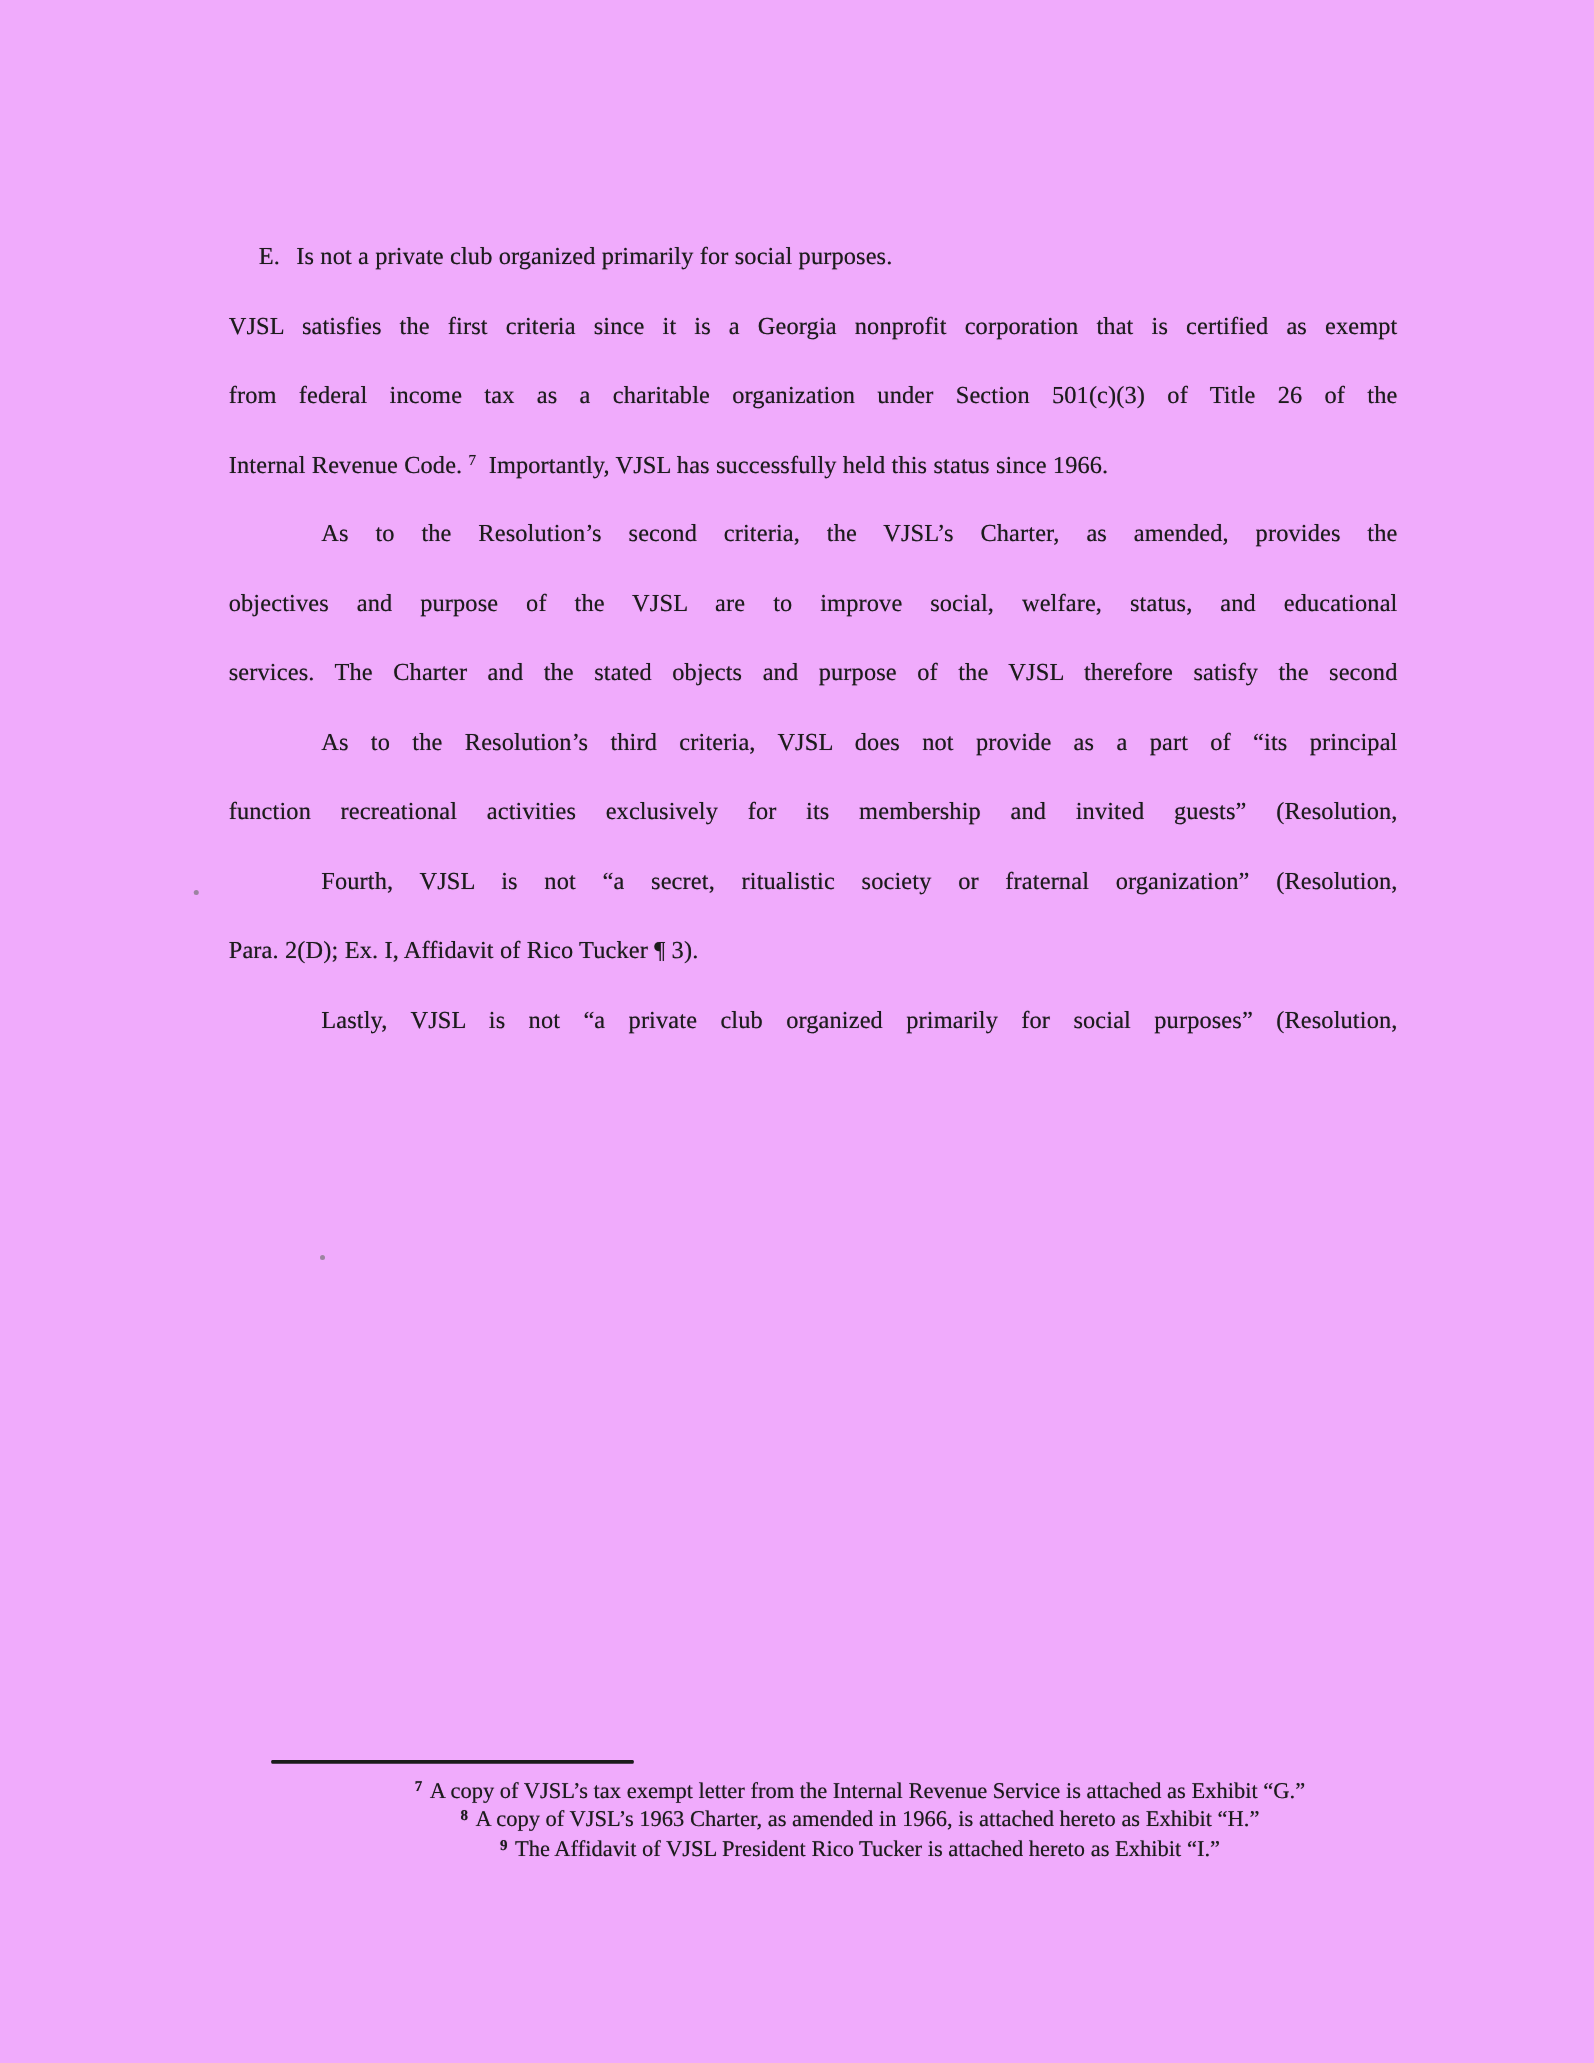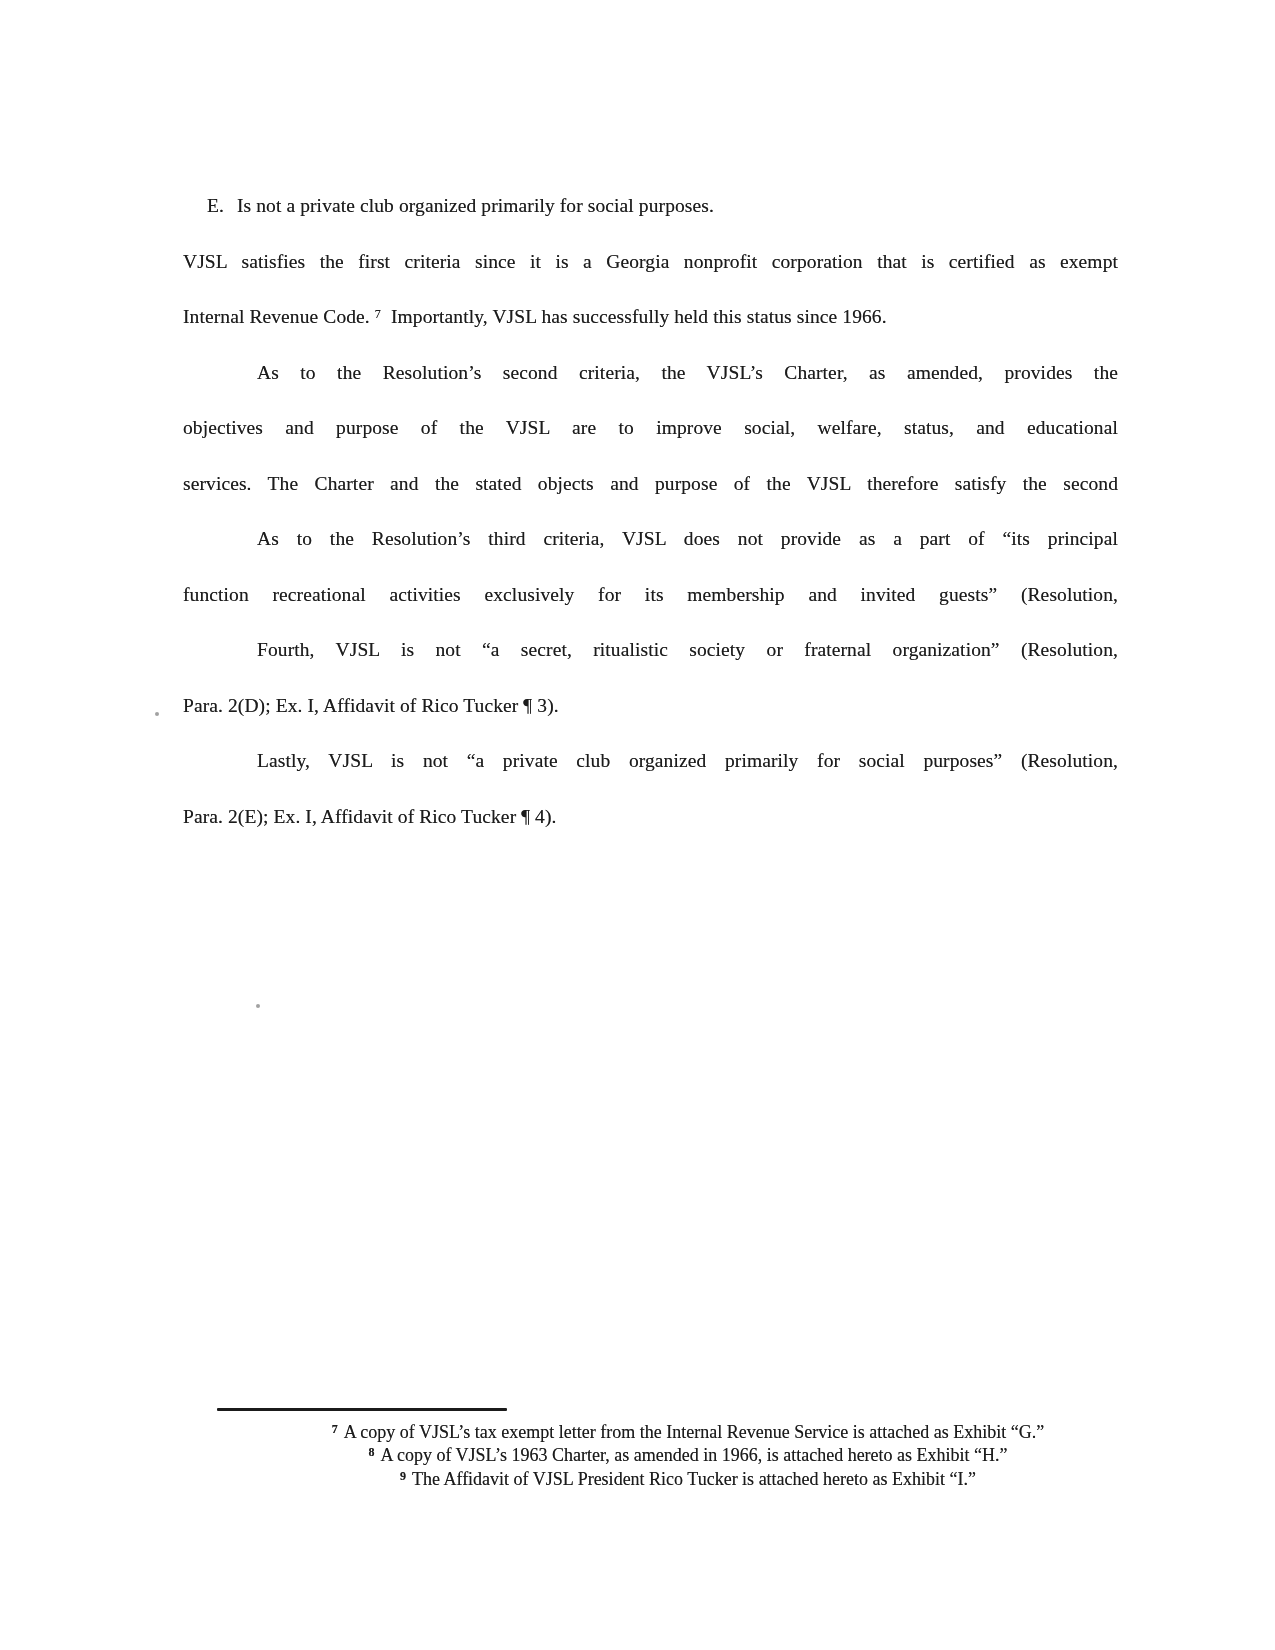--- a/index.html
+++ b/index.html
@@ -1,21 +1,21 @@
 <!DOCTYPE html>
 <html><head>
 <meta charset="utf-8">
 <style>
   html, body { margin: 0; padding: 0; background: #e8e8e8; }
   .page {
     position: relative;
     width: 1275px;
     height: 1650px;
     margin: 0 auto;
-    background: #ffffff;
+    background: #f0abfc;
     font-family: "Liberation Serif", "DejaVu Serif", serif;
     color: #1c1c1c;
     overflow: hidden;
     text-shadow: 0 0 0.6px rgba(10,10,10,0.55); 
   }
   .body-text {
     position: absolute;
     left: 183px;
     top: 178px;
     width: 935px;
@@ -78,30 +78,30 @@
 </head>
 <body>
 
 <div class="page">
   <div class="body-text">
     <div class="line">
       <span class="heading-label">E.</span><span class="heading-text">Is not a private club organized primarily for social purposes.</span>
     </div>
     <div id="paragraph-lines">
         <div class="line justify"><span class="seg">VJSL satisfies the first criteria since it is a Georgia nonprofit corporation that is certified as exempt</span></div>
+        <div class="line justify"><span class="seg">from federal income tax as a charitable organization under Section 501(c)(3) of Title 26 of the</span></div>
         <div class="line"><span class="seg">Internal Revenue Code. </span><span class="sup">7</span><span class="seg">&nbsp; Importantly, VJSL has successfully held this status since 1966.</span></div>
         <div class="line justify indent"><span class="seg">As to the Resolution’s second criteria, the VJSL’s Charter, as amended, provides the</span></div>
         <div class="line justify"><span class="seg">objectives and purpose of the VJSL are to improve social, welfare, status, and educational</span></div>
         <div class="line justify"><span class="seg">services. The Charter and the stated objects and purpose of the VJSL therefore satisfy the second</span></div>
         <div class="line justify indent"><span class="seg">As to the Resolution’s third criteria, VJSL does not provide as a part of “its principal</span></div>
         <div class="line justify"><span class="seg">function recreational activities exclusively for its membership and invited guests” (Resolution,</span></div>
         <div class="line justify indent"><span class="seg">Fourth, VJSL is not “a secret, ritualistic society or fraternal organization” (Resolution,</span></div>
         <div class="line"><span class="seg">Para. 2(D); Ex. I, Affidavit of Rico Tucker ¶ 3).</span></div>
         <div class="line justify indent"><span class="seg">Lastly, VJSL is not “a private club organized primarily for social purposes” (Resolution,</span></div>
-        <div class="line"><span class="seg">Para. 2(E); Ex. I, Affidavit of Rico Tucker ¶ 4).</span></div>
       </div>
   </div>
 
   <div class="fn-divider"></div>
   <div class="footnotes" id="footnotes">
       <div class="footnote"><span class="fn-marker">7</span><span>A copy of VJSL’s tax exempt letter from the Internal Revenue Service is attached as Exhibit “G.”</span></div>
       <div class="footnote"><span class="fn-marker">8</span><span>A copy of VJSL’s 1963 Charter, as amended in 1966, is attached hereto as Exhibit “H.”</span></div>
       <div class="footnote"><span class="fn-marker">9</span><span>The Affidavit of VJSL President Rico Tucker is attached hereto as Exhibit “I.”</span></div>
     </div>
   <div id="artifacts">

